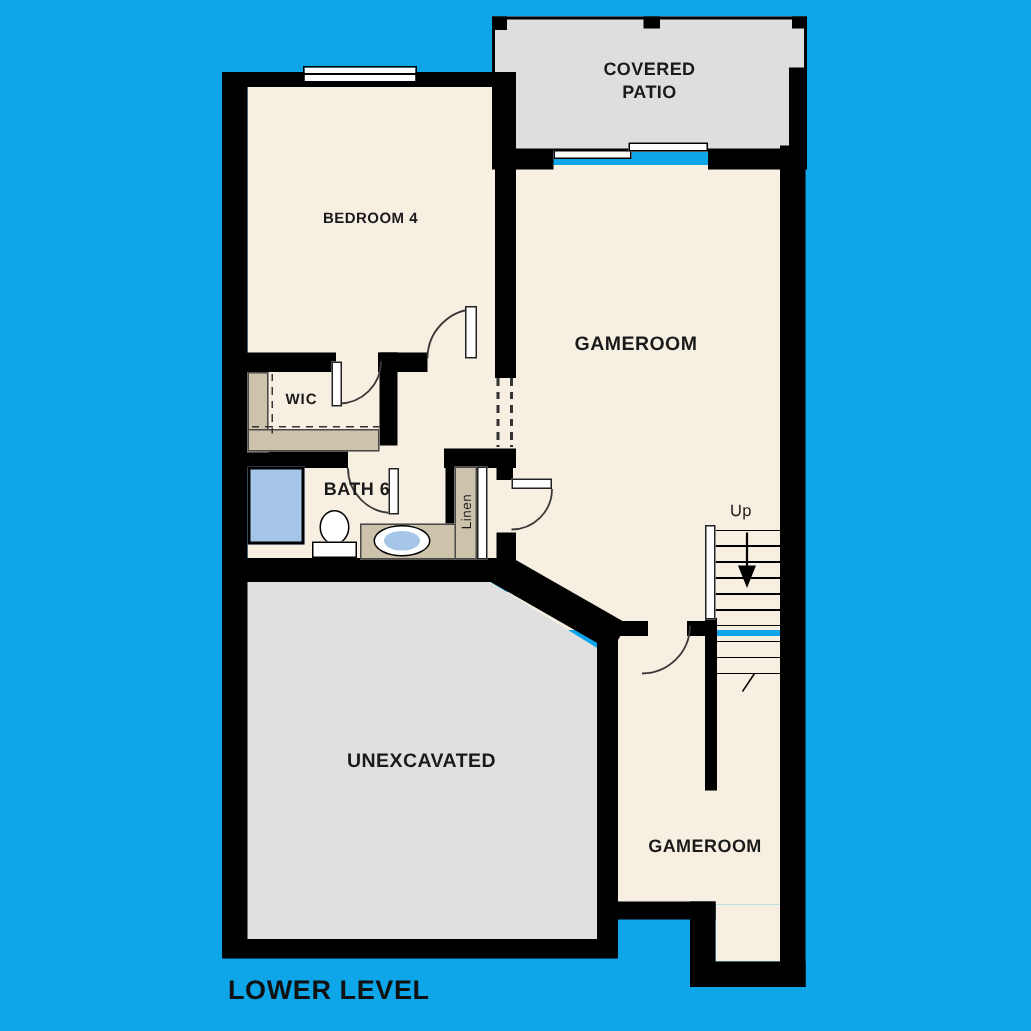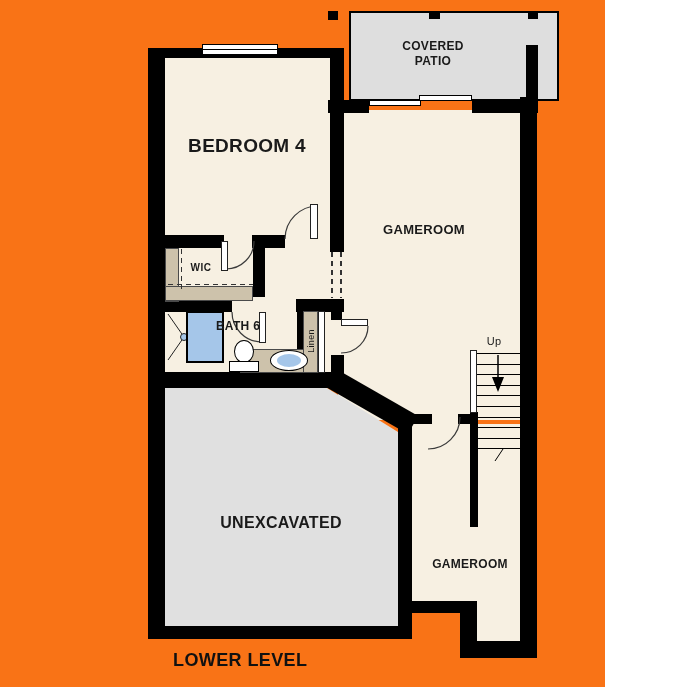--- a/index.html
+++ b/index.html
@@ -1,18 +1,18 @@
 <!DOCTYPE html>
 <html><head>
 <meta charset="utf-8">
 <style>
   html,body{margin:0;padding:0;background:#fff;}
-  .plan{position:relative;width:605px;height:687px;background:#f97316;
+  .plan{position:relative;width:687px;height:687px;background:#0ea5e9;
         font-family:"Liberation Sans", sans-serif;overflow:hidden;}
-  .abs{position:absolute;margin-left:21px;}
+  .abs{position:absolute;}
   .floor{position:absolute;background:#f7f0e2;}
   .wall{position:absolute;background:#000;}
   .tan{position:absolute;background:#cdc2ab;border:1px solid #4a4a4a;box-sizing:border-box;}
   .white-leaf{position:absolute;background:#fff;border:1px solid #222;box-sizing:border-box;}
   .room-label{position:absolute;color:#1a1a1a;font-weight:bold;text-align:center;
               letter-spacing:.3px;transform:translate(-50%,-50%);white-space:nowrap;}
   .svg-overlay{position:absolute;left:0;top:0;pointer-events:none;}
   .dash-v{position:absolute;width:2px;background:repeating-linear-gradient(to bottom,#333 0 5px,transparent 5px 9px);}
   .dash-h{position:absolute;height:2px;background:repeating-linear-gradient(to right,#333 0 5px,transparent 5px 9px);}
   .treads{position:absolute;background:repeating-linear-gradient(to bottom,#000 0 1px,transparent 1px 10.6px);}
@@ -107,23 +107,23 @@
 
   <div class="abs" style="left:213px;top:340px;width:20px;height:23px;background:#fff;border:1.5px solid #000;border-radius:50%;box-sizing:border-box;"></div>
   <div class="abs" style="left:208px;top:361px;width:30px;height:11px;background:#fff;border:1.5px solid #000;box-sizing:border-box;"></div>
   <div class="abs" style="left:249px;top:350px;width:38px;height:21px;background:#fff;border:1.5px solid #000;border-radius:50%;box-sizing:border-box;"></div>
   <div class="abs" style="left:256px;top:354px;width:24px;height:13px;background:#a5c6e9;border-radius:50%;"></div>
 
   <div class="treads" style="left:477px;top:353px;width:43px;height:106px;"></div>
   <div class="white-leaf" style="left:470px;top:350px;width:7px;height:63px;"></div>
 
   <div class="room-label" style="left:433px;top:54px;font-size:12px;white-space:normal;width:86px;line-height:1.25;">COVERED PATIO</div>
-  <div class="room-label" style="left:247px;top:146px;font-size:19px;">BEDROOM 4</div>
+  <div class="room-label" style="left:247px;top:146px;font-size:10px;">BEDROOM 4</div>
   <div class="room-label" style="left:424px;top:229px;font-size:13px;">GAMEROOM</div>
   <div class="room-label" style="left:201px;top:267px;font-size:10px;font-weight:600;letter-spacing:.6px;">WIC</div>
   <div class="room-label" style="left:238px;top:326px;font-size:12px;">BATH 6</div>
   <div class="room-label" style="left:311px;top:341px;font-size:9px;font-weight:400;transform:translate(-50%,-50%) rotate(-90deg);">Linen</div>
   <div class="room-label" style="left:494px;top:341px;font-size:11px;font-weight:400;">Up</div>
-  <div class="room-label" style="left:281px;top:523px;font-size:16px;">UNEXCAVATED</div>
+  <div class="room-label" style="left:281px;top:507px;font-size:13px;">UNEXCAVATED</div>
   <div class="room-label" style="left:470px;top:564px;font-size:12px;">GAMEROOM</div>
   <div class="abs" style="left:152px;top:650px;font-size:18px;font-weight:bold;color:#111;letter-spacing:.4px;">LOWER LEVEL</div>
 
 </div>
 
 </body></html>

